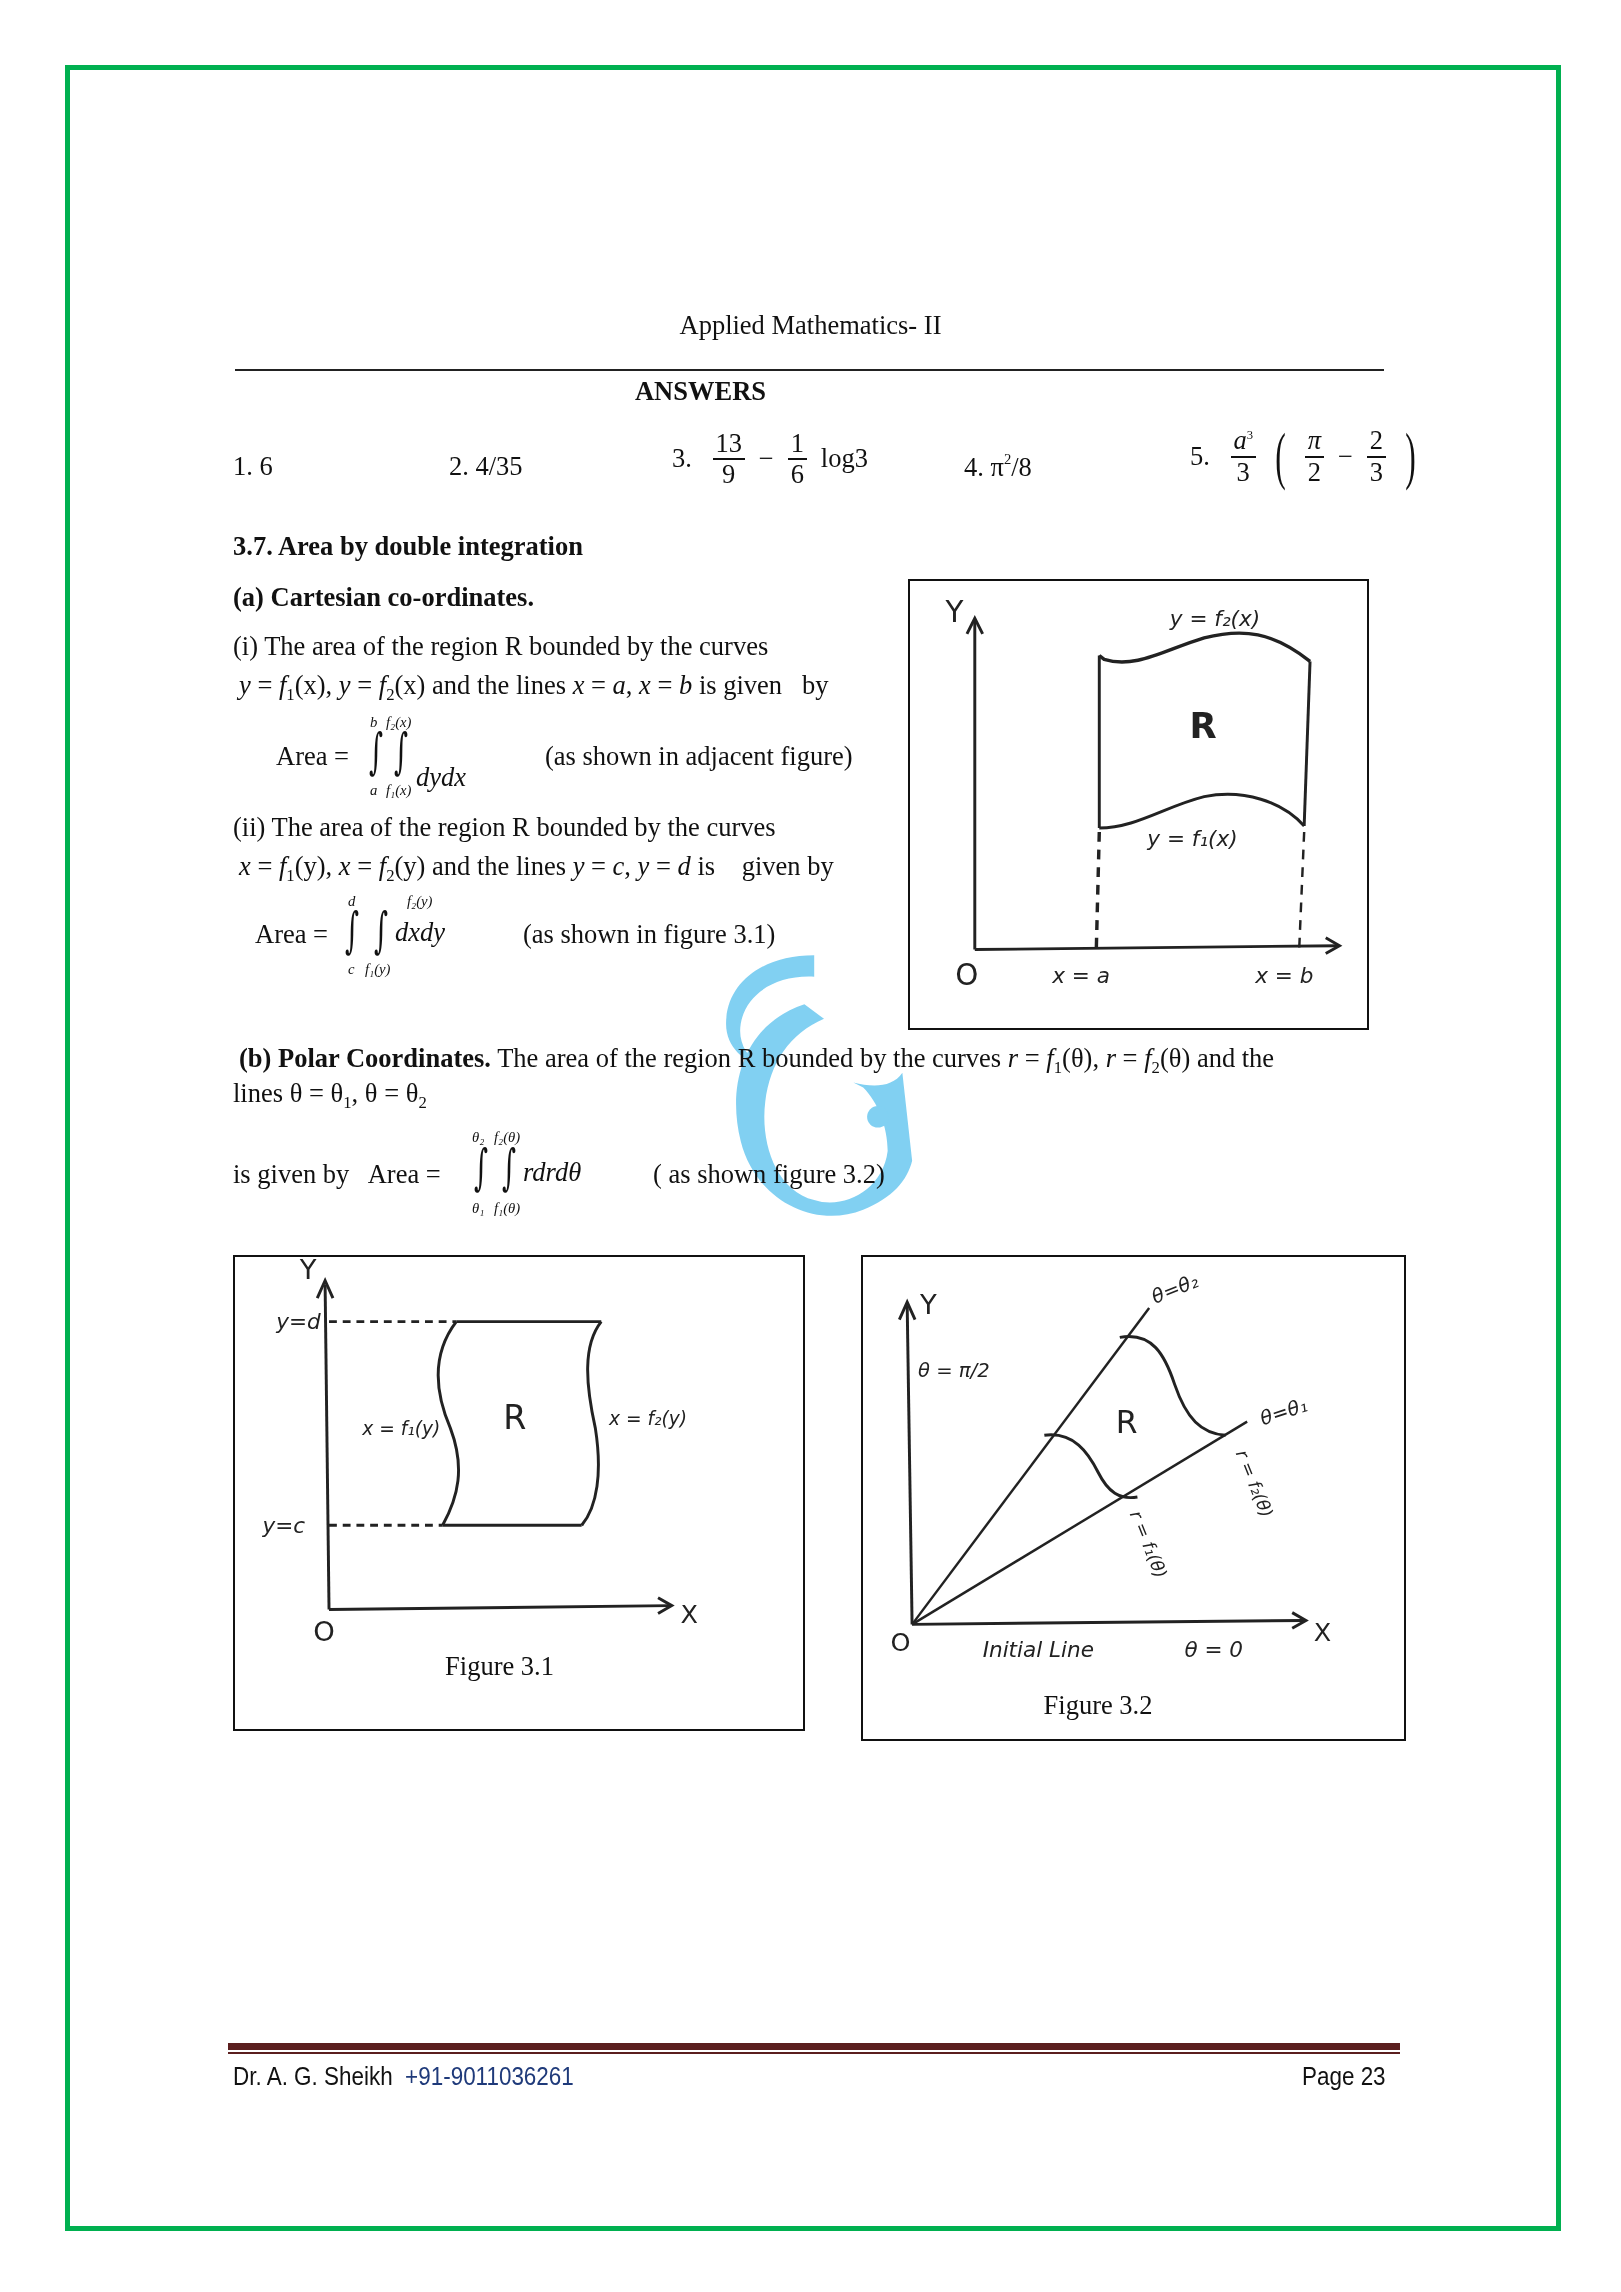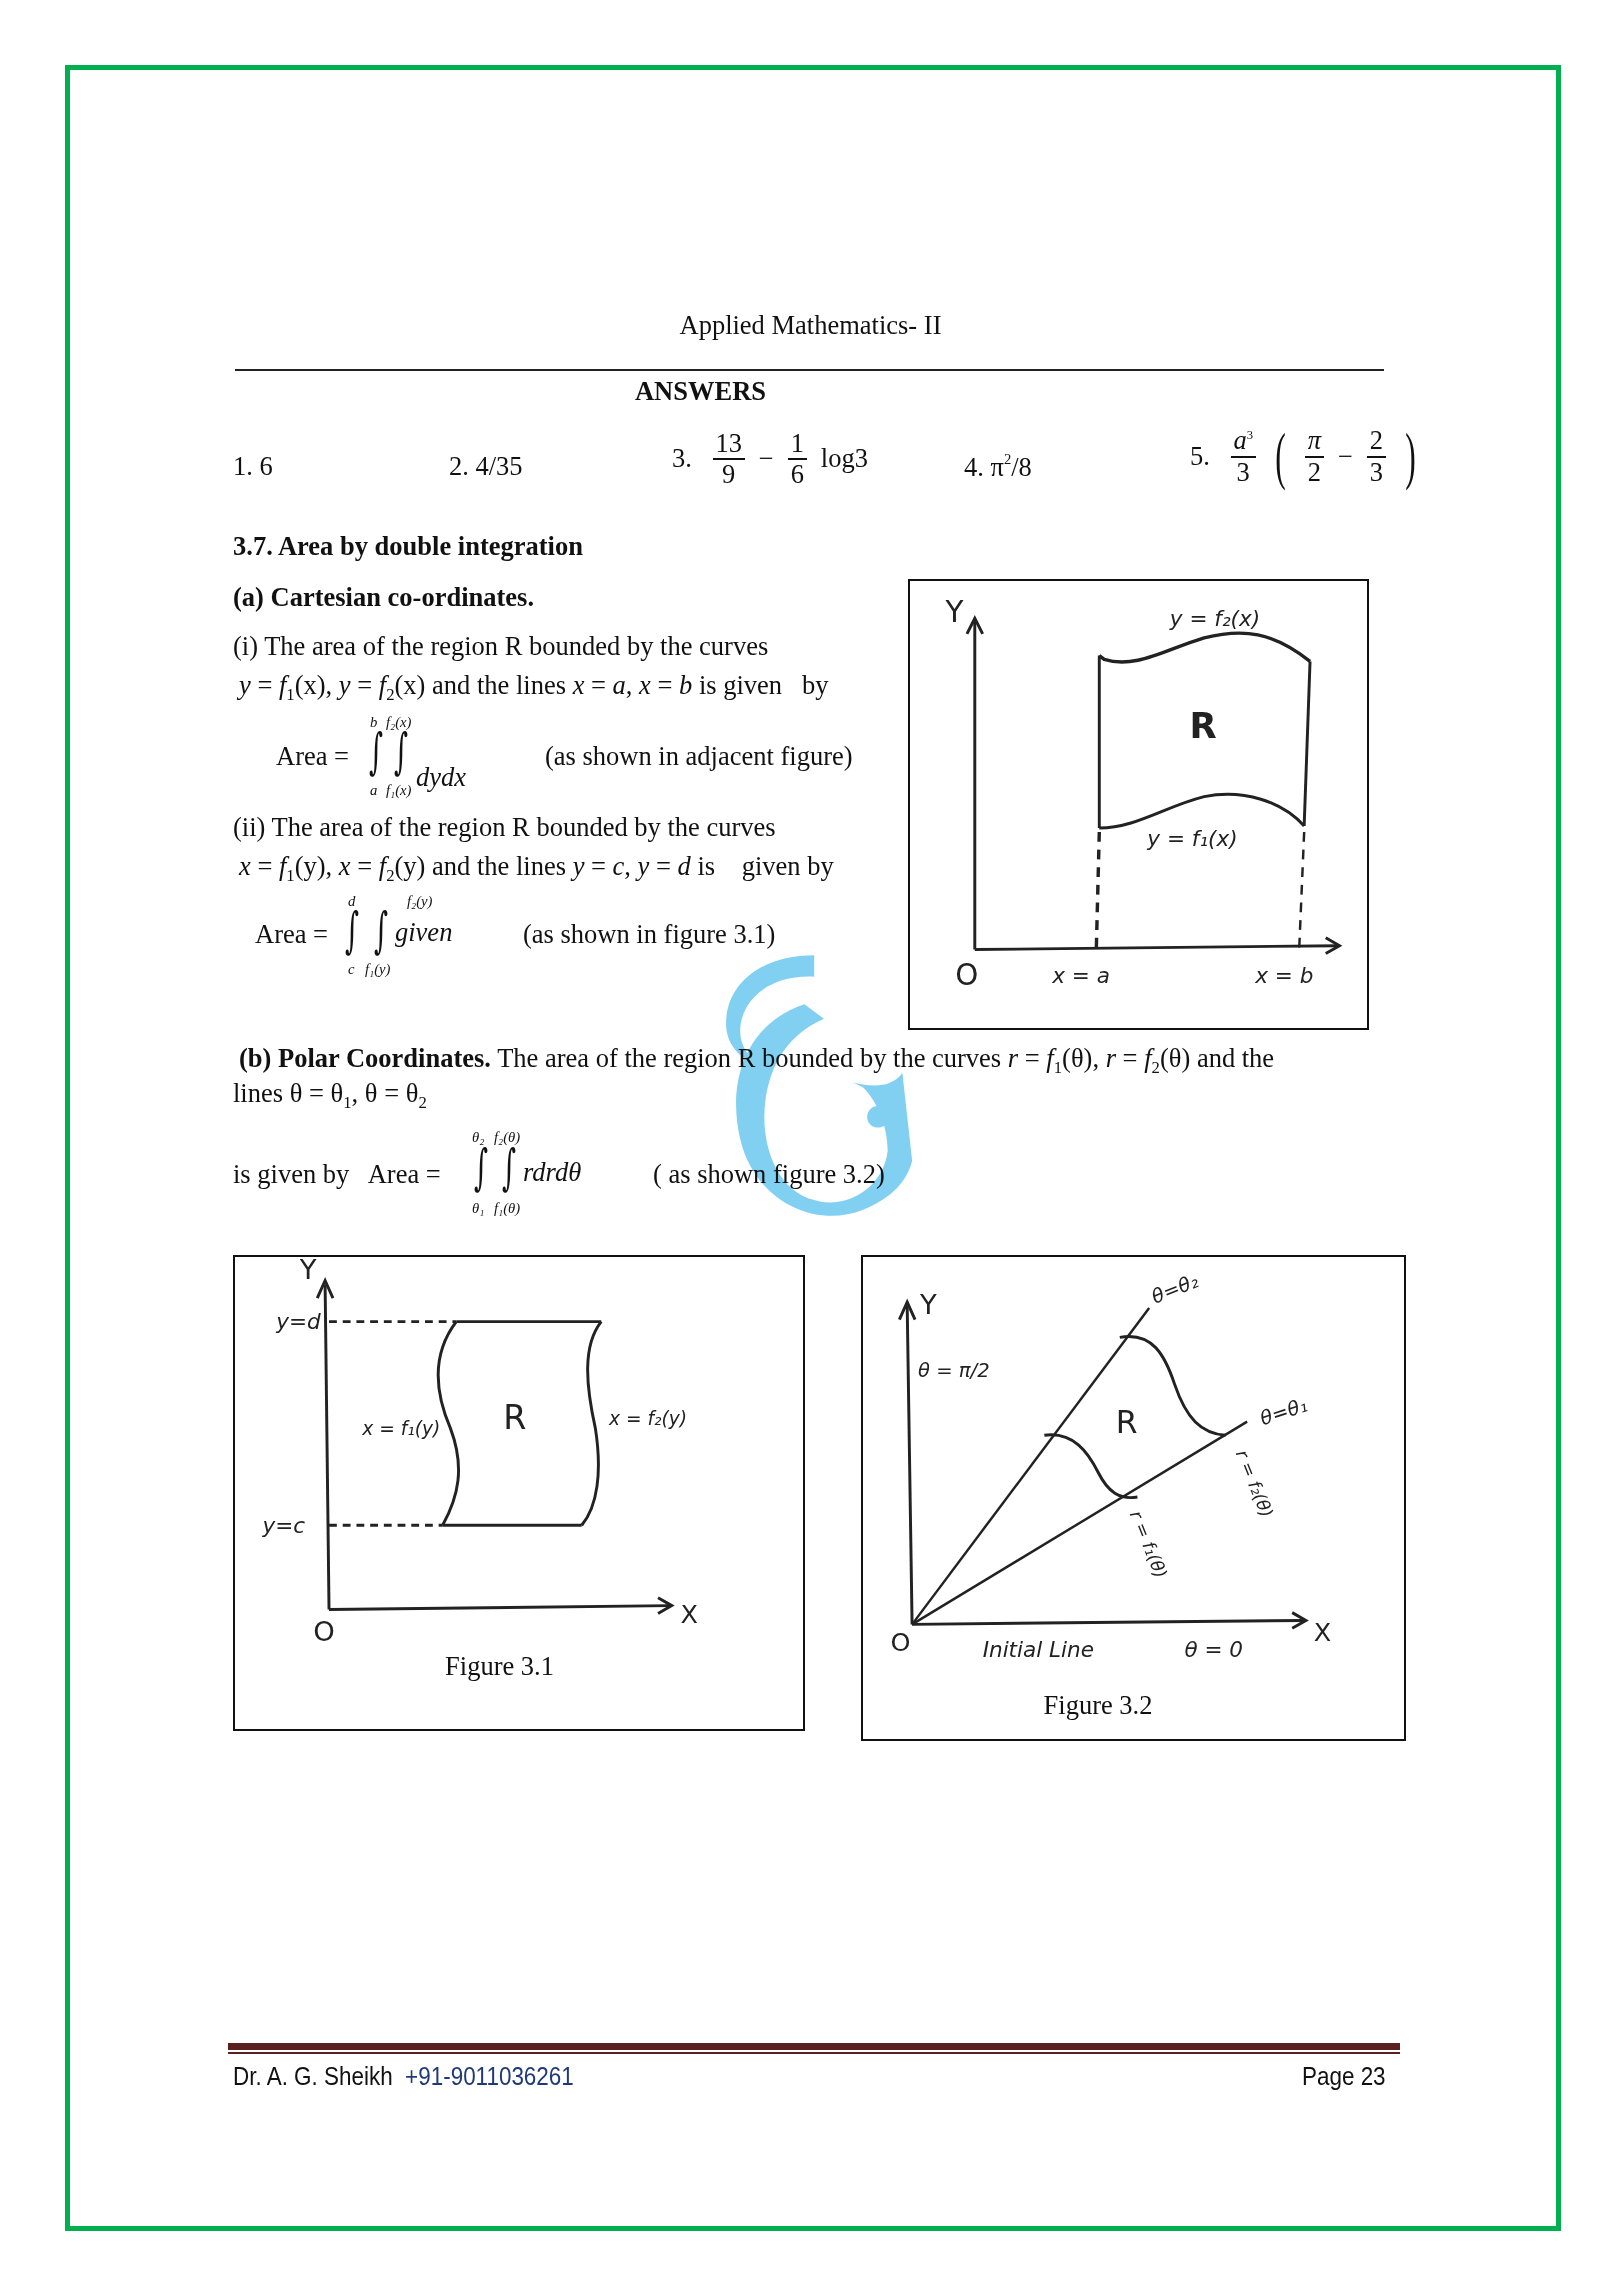--- a/index.html
+++ b/index.html
@@ -105,21 +105,21 @@
 <div class="abs t27" style="left:239px;top:851px;white-space:pre;"><i>x</i><span> = </span><i>f</i><span class="sub">1</span><span>(y)</span><span>, </span><i>x</i><span> = </span><i>f</i><span class="sub">2</span><span>(y)</span><span> and the lines </span><i>y</i><span> = </span><i>c</i><span>, </span><i>y</i><span> = </span><i>d</i><span> is    given by</span></div>
 
 <div>
   <div class="abs t27" style="left:255px;top:919px;">Area =</div>
   <div class="lim" style="left:348px;top:893px;">d</div>
   <div class="lim" style="left:365px;top:893px;margin-left:42px;">f₂(y)</div>
   <div class="integral" style="left:345px;top:906px;">∫</div>
   <div class="integral" style="left:374px;top:906px;">∫</div>
   <div class="lim" style="left:348px;top:961px;">c</div>
   <div class="lim" style="left:365px;top:961px;">f₁(y)</div>
-  <div class="abs t27 it" style="left:395px;top:917px;">given</div>
+  <div class="abs t27 it" style="left:395px;top:917px;">dxdy</div>
   <div class="abs t27" style="left:523px;top:919px;">(as shown in figure 3.1)</div>
 </div>
 
 <div class="figbox" style="left:908px;top:579px;width:457px;height:447px;">
   <svg width="457" height="447" viewBox="0 0 466 456">
     <line x1="66" y1="376" x2="66" y2="40" stroke="#222" stroke-width="3"></line>
     <polyline points="58,54 66,38 74,54" fill="none" stroke="#222" stroke-width="3"></polyline>
     <line x1="66" y1="376" x2="436" y2="372" stroke="#222" stroke-width="3"></line>
     <polyline points="424,364 438,372 424,380" fill="none" stroke="#222" stroke-width="3"></polyline>
     <path d="M193 76 L198 80 C 230 90, 260 70, 300 58 C 340 48, 370 52, 408 82" fill="none" stroke="#222" stroke-width="3.5"></path>

